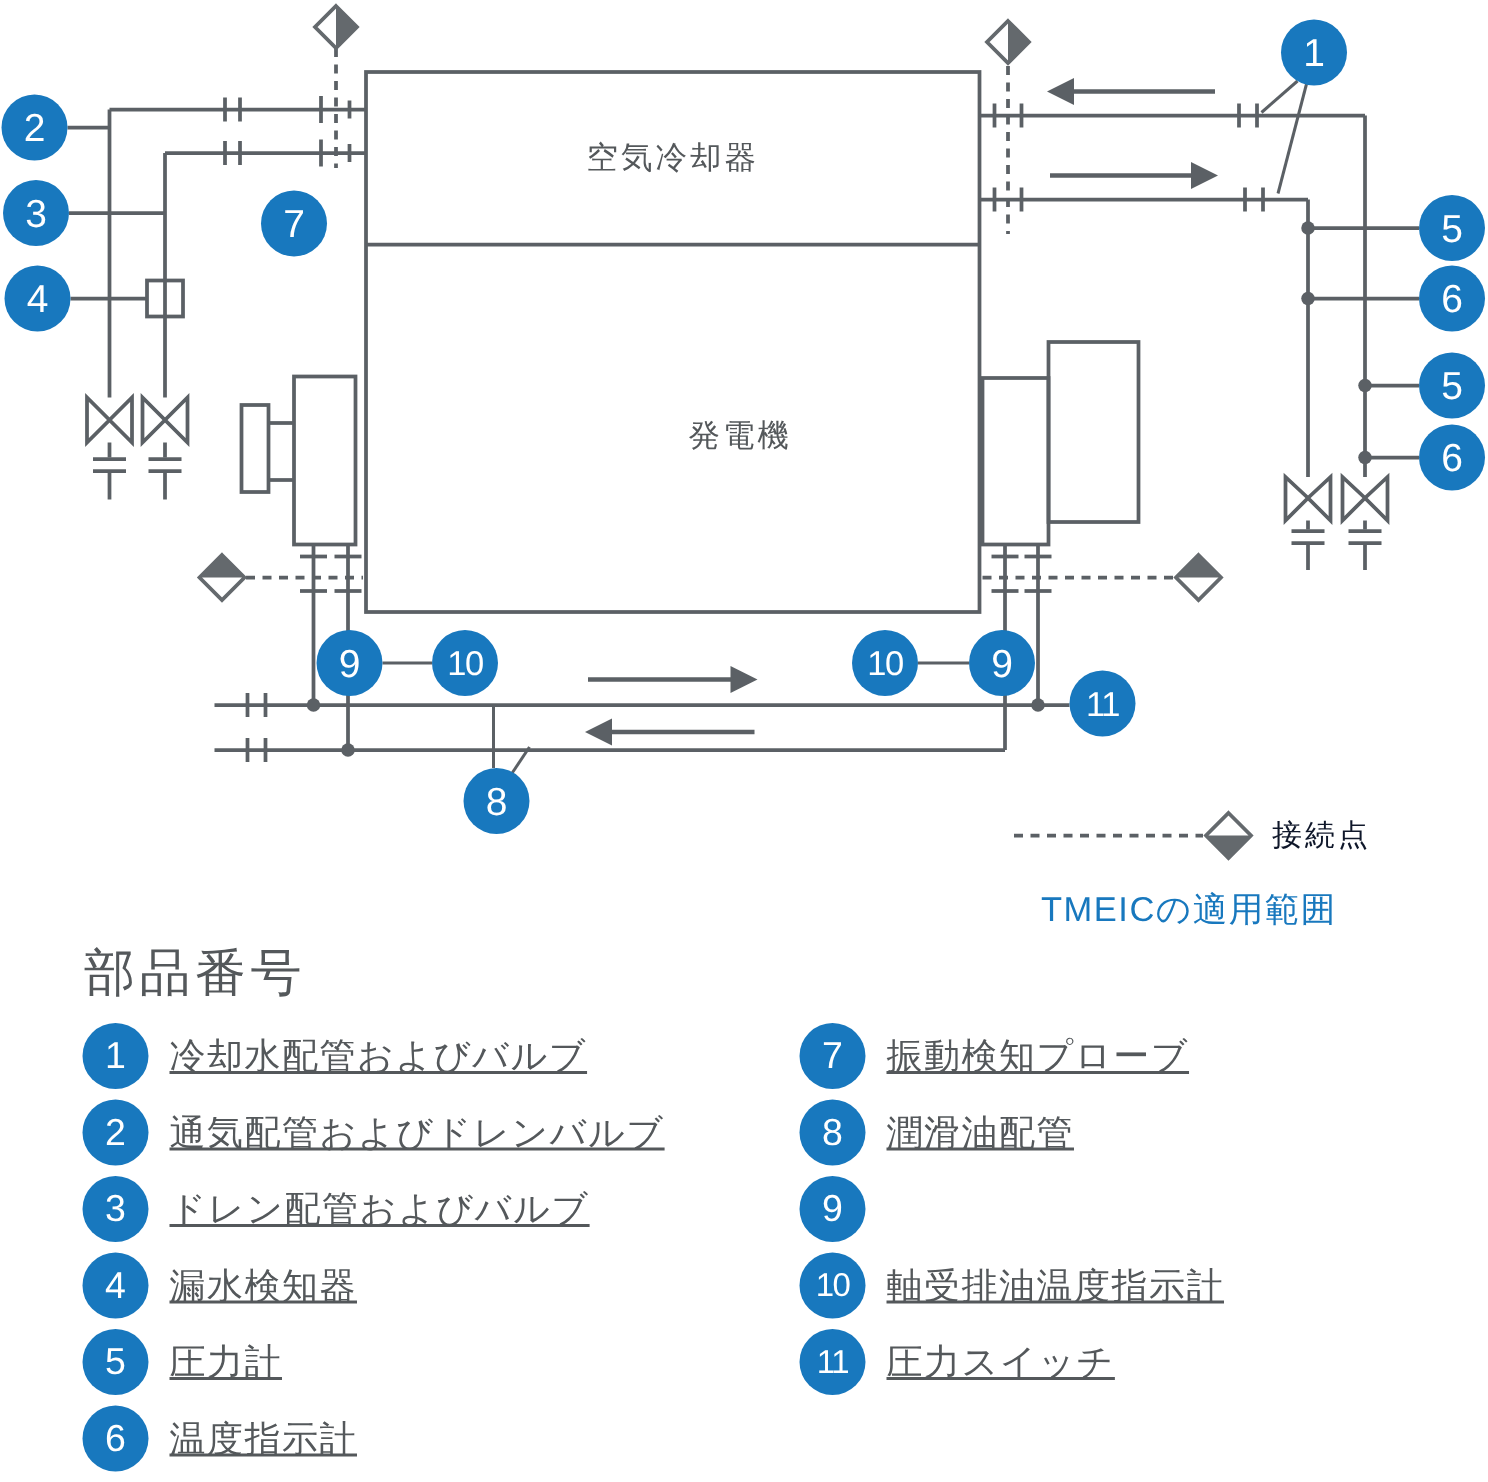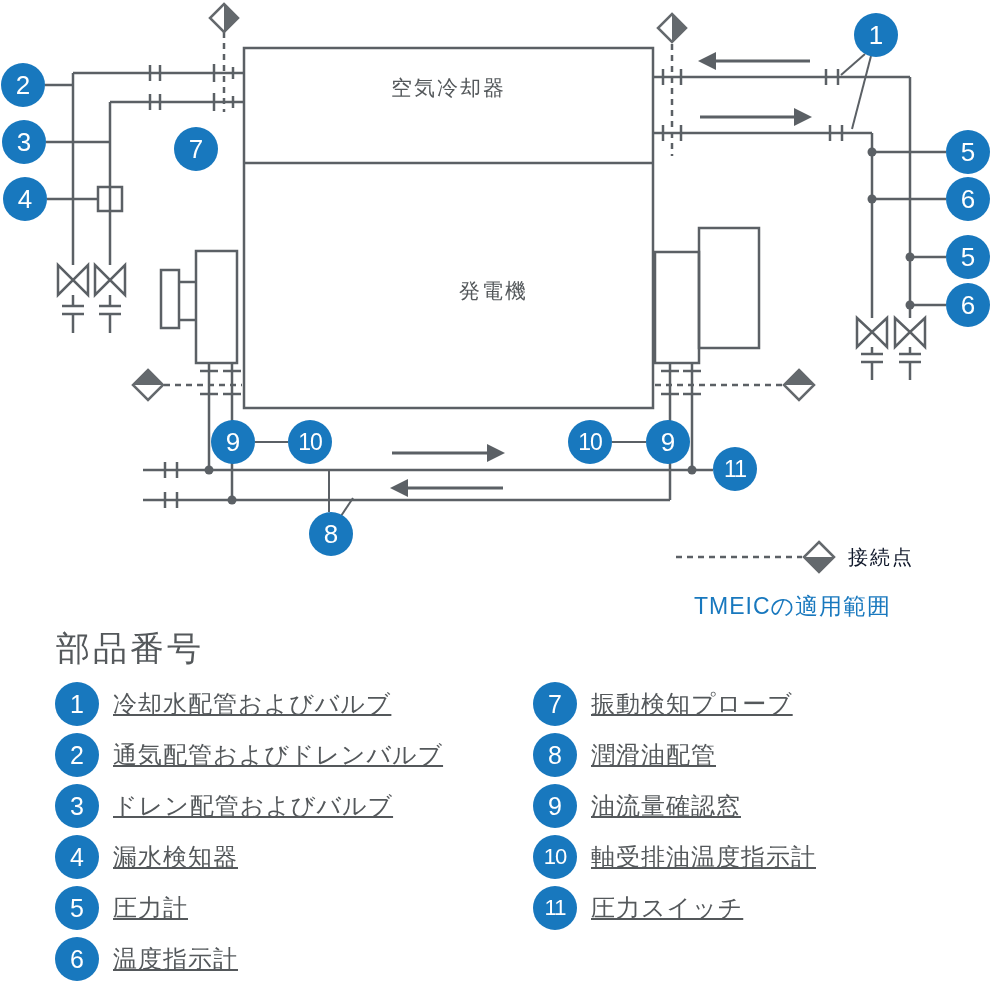--- a/index.html
+++ b/index.html
@@ -188,21 +188,21 @@
       <g fill="#64696D">
         <polygon points="224,4 238,18 224,32"></polygon>
         <polygon points="672,14 686,28 672,42"></polygon>
         <polygon points="133,385 148,370 163,385"></polygon>
         <polygon points="784,385 799,370 814,385"></polygon>
         <polygon points="804,557 834,557 819,572"></polygon>
       </g>
     </g>
   </svg>
 
-  <div class="boxlabel" style="top:75px;">空気冷却器</div>
+  <div class="boxlabel" style="top:93px;">空気冷却器</div>
   <div class="boxlabel" style="top:278px;margin-left:45px;">発電機</div>
 
   <div class="badge" style="left:854px;top:13px;">1</div>
   <div class="badge" style="left:1px;top:63px;">2</div>
   <div class="badge" style="left:2px;top:120px;">3</div>
   <div class="badge" style="left:3px;top:177px;">4</div>
   <div class="badge" style="left:174px;top:127px;">7</div>
   <div class="badge" style="left:946px;top:130px;">5</div>
   <div class="badge" style="left:946px;top:177px;">6</div>
   <div class="badge" style="left:946px;top:235px;">5</div>
@@ -250,21 +250,20 @@
     <div class="legend-row">
       <span class="legend-badge">7</span>
       <span class="legend-label">振動検知プローブ</span>
     </div>
     <div class="legend-row">
       <span class="legend-badge">8</span>
       <span class="legend-label">潤滑油配管</span>
     </div>
     <div class="legend-row">
       <span class="legend-badge">9</span>
-      <span class="legend-label">油流量確認窓</span>
     </div>
     <div class="legend-row">
       <span class="legend-badge two">10</span>
       <span class="legend-label">軸受排油温度指示計</span>
     </div>
     <div class="legend-row">
       <span class="legend-badge two">11</span>
       <span class="legend-label">圧力スイッチ</span>
     </div>
   </div>

